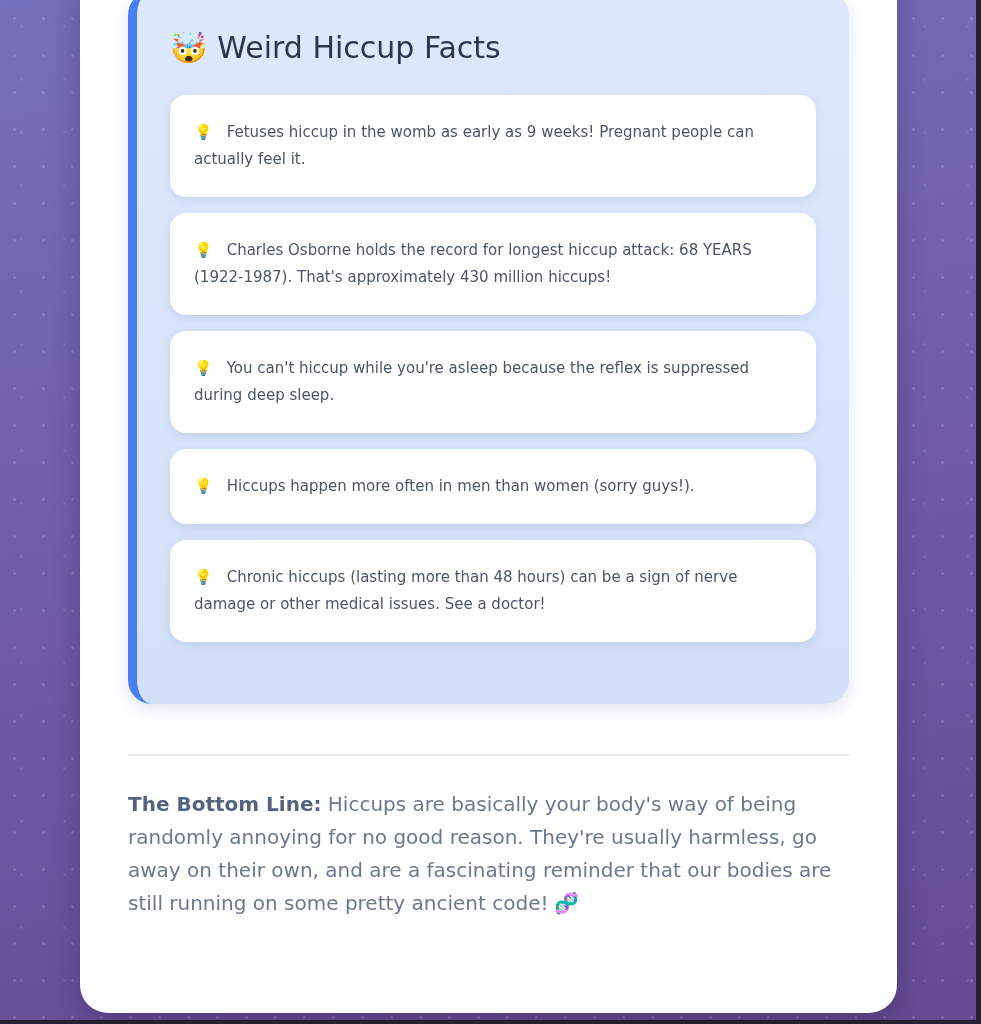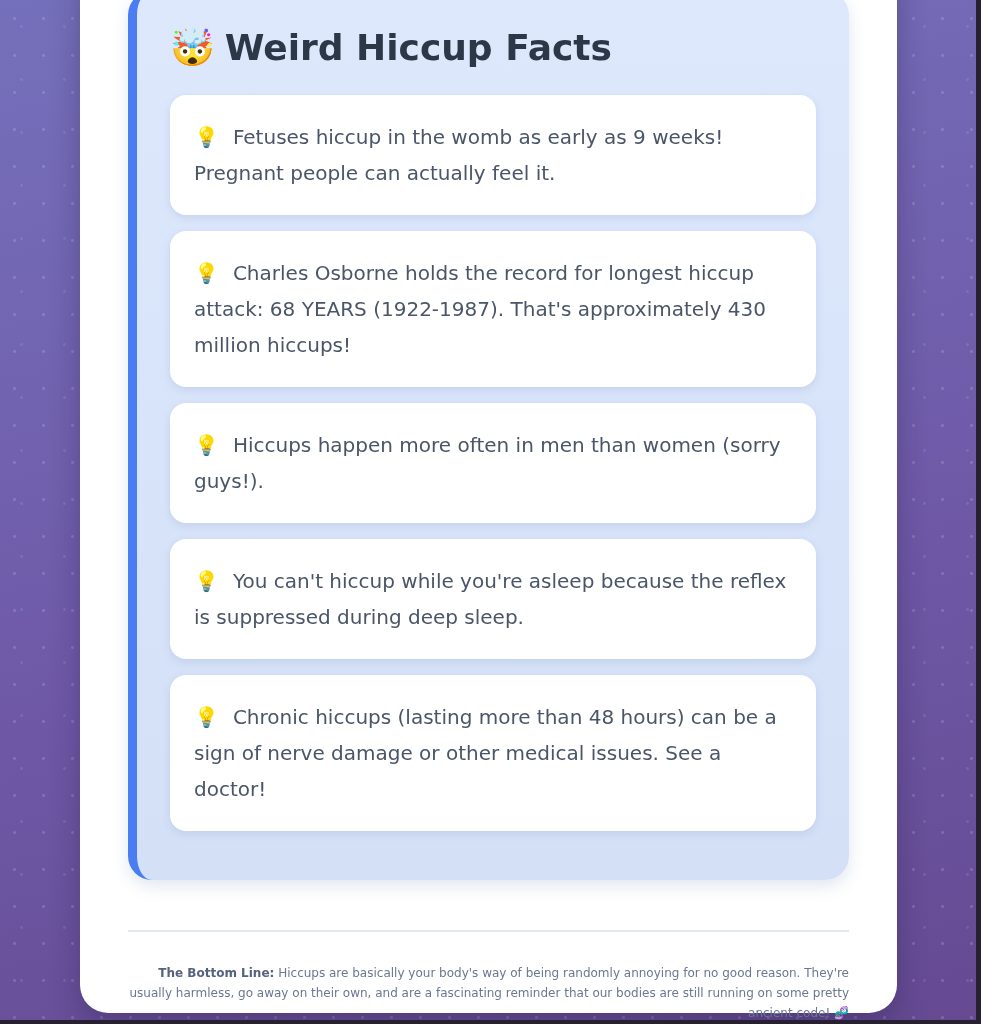--- a/index.html
+++ b/index.html
@@ -51,58 +51,58 @@
     box-sizing: border-box;
     background: linear-gradient(180deg, #dde8fc 0%, #d3e0f6 100%);
     border-left: 9px solid #4a7cf2;
     border-radius: 24px;
     padding: 38px 33px 47px 33px;
     box-shadow: 0 6px 16px rgba(90, 115, 170, 0.18);
   }
 
   .panel-title {
     margin: 0 0 28px 0;
-    font-size: 36px;
-    font-weight: bold;
+    font-size: 30px;
+    font-weight: normal;
     line-height: 38px;
     color: #2d3748;
   }
   .panel-title .title-emoji {
     margin-right: 10px;
   }
 
   .fact-card {
     box-sizing: border-box;
     background: #ffffff;
     border-radius: 16px;
     padding: 24px;
     margin-bottom: 16px;
-    font-size: 20px;
+    font-size: 15px;
     line-height: 1.8;
     color: #4a5568;
     box-shadow: 0 3px 9px rgba(110, 135, 180, 0.18);
   }
   .fact-card:last-child {
-    margin-bottom: 2px;
+    margin-bottom: 15px;
   }
   .fact-icon {
     color: #8b95a8;
     margin-right: 14px;
   }
 
   .divider {
     border: none;
     border-top: 2px solid #e2e8f0;
     margin: 50px 0 0 0;
   }
 
   .bottom-line {
     margin: 32px 0 0 0;
-    text-align: right;
-    font-size: 12px;
+    text-align: left;
+    font-size: 20px;
     line-height: 1.65;
     color: #6b7890;
   }
   .bottom-line .bl-label {
     font-weight: bold;
     color: #55627e;
   }
   .bottom-line .dna-emoji {
     color: #6b7890;
   }
@@ -117,25 +117,25 @@
 
     <div class="fact-card">
       <span class="fact-icon">💡</span><span>Fetuses hiccup in the womb as early as 9 weeks! Pregnant people can actually feel it.</span>
     </div>
 
     <div class="fact-card">
       <span class="fact-icon">💡</span><span>Charles Osborne holds the record for longest hiccup attack: 68 YEARS (1922-1987). That's approximately 430 million hiccups!</span>
     </div>
 
     <div class="fact-card">
-      <span class="fact-icon">💡</span><span>Hiccups happen more often in men than women (sorry guys!).</span>
+      <span class="fact-icon">💡</span><span>You can't hiccup while you're asleep because the reflex is suppressed during deep sleep.</span>
     </div>
 
     <div class="fact-card">
-      <span class="fact-icon">💡</span><span>You can't hiccup while you're asleep because the reflex is suppressed during deep sleep.</span>
+      <span class="fact-icon">💡</span><span>Hiccups happen more often in men than women (sorry guys!).</span>
     </div>
 
 
     <div class="fact-card">
       <span class="fact-icon">💡</span><span>Chronic hiccups (lasting more than 48 hours) can be a sign of nerve damage or other medical issues. See a doctor!</span>
     </div>
   </section>
 
   <hr class="divider">
 

